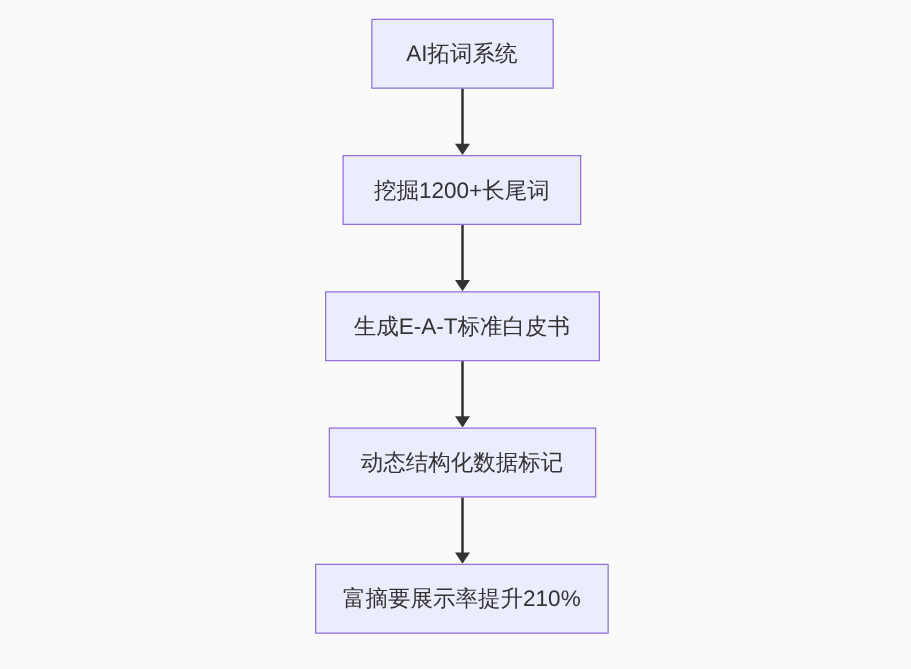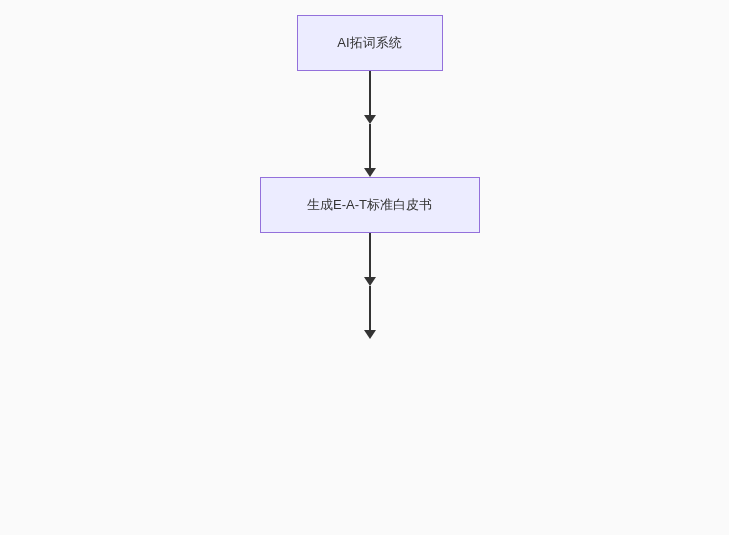--- a/index.html
+++ b/index.html
@@ -27,21 +27,21 @@
   }
   .flow-node {
     box-sizing: border-box;
     height: 56px;
     display: flex;
     align-items: center;
     justify-content: center;
     background: #ececff;
     border: 1px solid #9370db;
     color: #333333;
-    font-size: 13px;
+    font-size: 18px;
     white-space: nowrap;
     padding: 0 20px;
   }
   .flow-node.n0 { min-width: 146px; }
   .flow-node.n1 { min-width: 191px; }
   .flow-node.n2 { min-width: 220px; text-align: right; }
   .flow-node.n3 { min-width: 214px; }
   .flow-node.n4 { min-width: 235px; }
   .flow-arrow {
     height: 53px;
@@ -70,35 +70,44 @@
 
   <div class="flow-node n0">
     <span>AI拓词系统</span>
   </div>
 
   <div class="flow-arrow">
     <div class="arrow-line"></div>
     <div class="arrow-head"></div>
   </div>
 
+  <div class="flow-node n1">
+    <span>挖掘1200+长尾词</span>
+  </div>
 
   <div class="flow-arrow">
     <div class="arrow-line"></div>
     <div class="arrow-head"></div>
   </div>
 
   <div class="flow-node n2">
     <span>生成E-A-T标准白皮书</span>
   </div>
 
   <div class="flow-arrow">
     <div class="arrow-line"></div>
     <div class="arrow-head"></div>
   </div>
 
+  <div class="flow-node n3">
+    <span>动态结构化数据标记</span>
+  </div>
 
   <div class="flow-arrow">
     <div class="arrow-line"></div>
     <div class="arrow-head"></div>
   </div>
 
+  <div class="flow-node n4">
+    <span>富摘要展示率提升210%</span>
+  </div>
 
 </div>
 
 </body></html>

